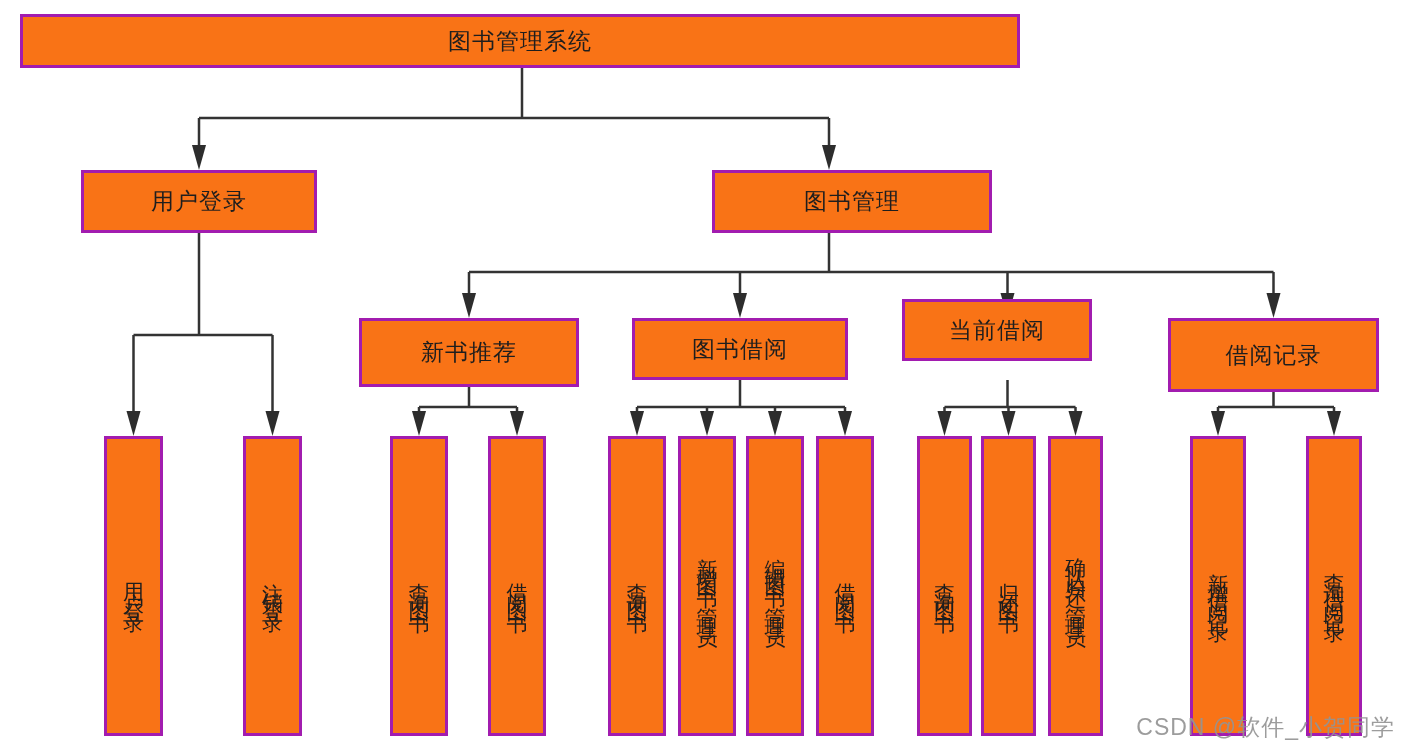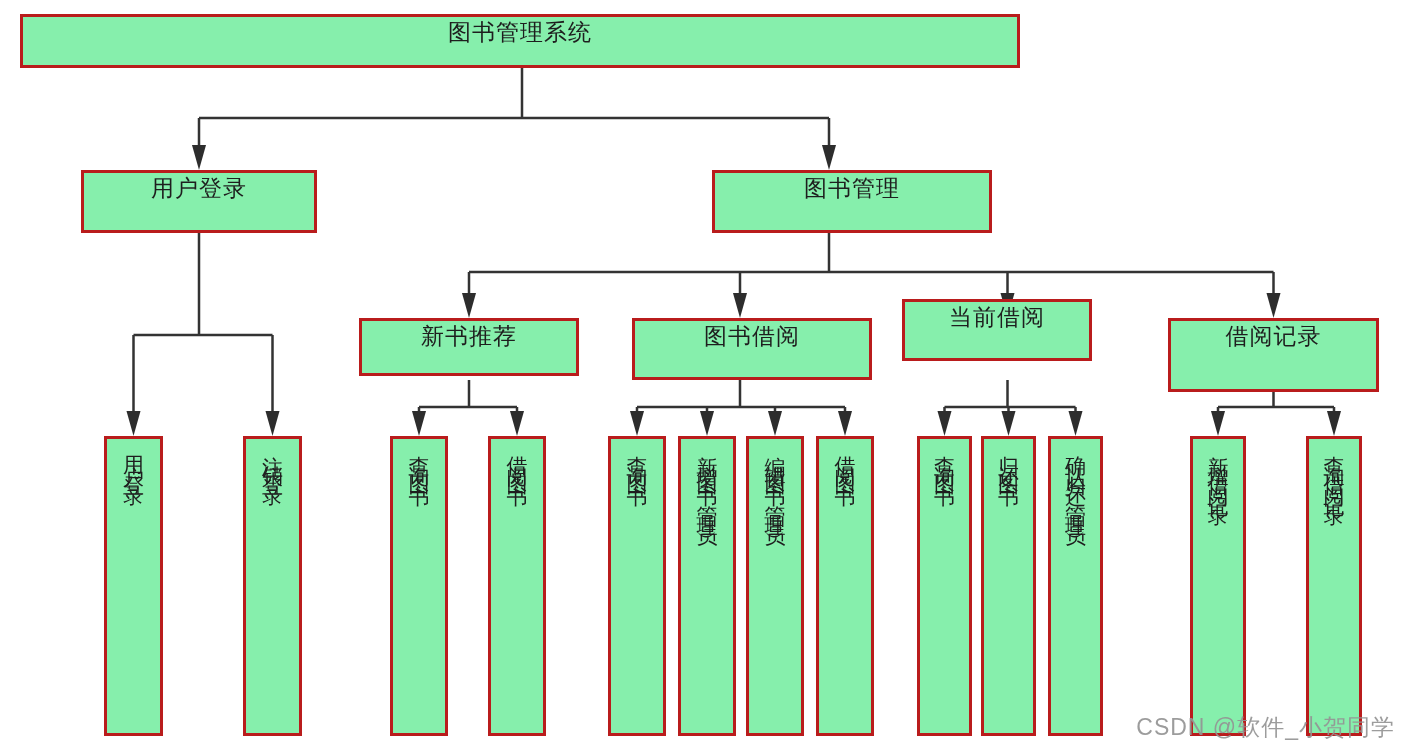--- a/index.html
+++ b/index.html
@@ -12,24 +12,24 @@
     color: #1e1e1e;
     overflow: hidden;
   }
   .connectors {
     position: absolute;
     left: 0; top: 0;
     z-index: 1;
   }
   .box {
     position: absolute;
-    background: #86efac;
-    border: 3px solid #b91c1c;
+    background: #f97316;
+    border: 3px solid #a21caf;
     display: flex;
-    align-items: flex-start;
+    align-items: center;
     justify-content: center;
     z-index: 2;
     box-sizing: border-box;
   }
   .lbl {
     font-size: 23px;
     letter-spacing: 1px;
     white-space: nowrap;
     color: #1e1e1e;
   }
@@ -118,24 +118,24 @@
     <span class="lbl">图书管理系统</span>
   </div>
 
   <div class="box" style="left:81px; top:170px; width:236px; height:63px;">
     <span class="lbl">用户登录</span>
   </div>
   <div class="box" style="left:712px; top:170px; width:280px; height:63px;">
     <span class="lbl">图书管理</span>
   </div>
 
-  <div class="box" style="left:359px; top:318px; width:220px; height:58px;">
+  <div class="box" style="left:359px; top:318px; width:220px; height:69px;">
     <span class="lbl">新书推荐</span>
   </div>
-  <div class="box" style="left:632px; top:318px; width:240px; height:62px;">
+  <div class="box" style="left:632px; top:318px; width:216px; height:62px;">
     <span class="lbl">图书借阅</span>
   </div>
   <div class="box" style="left:902px; top:299px; width:190px; height:62px;">
     <span class="lbl">当前借阅</span>
   </div>
   <div class="box" style="left:1168px; top:318px; width:211px; height:74px;">
     <span class="lbl">借阅记录</span>
   </div>
 
   <div class="box" style="left:104px; top:436px; width:59px; height:300px;">

